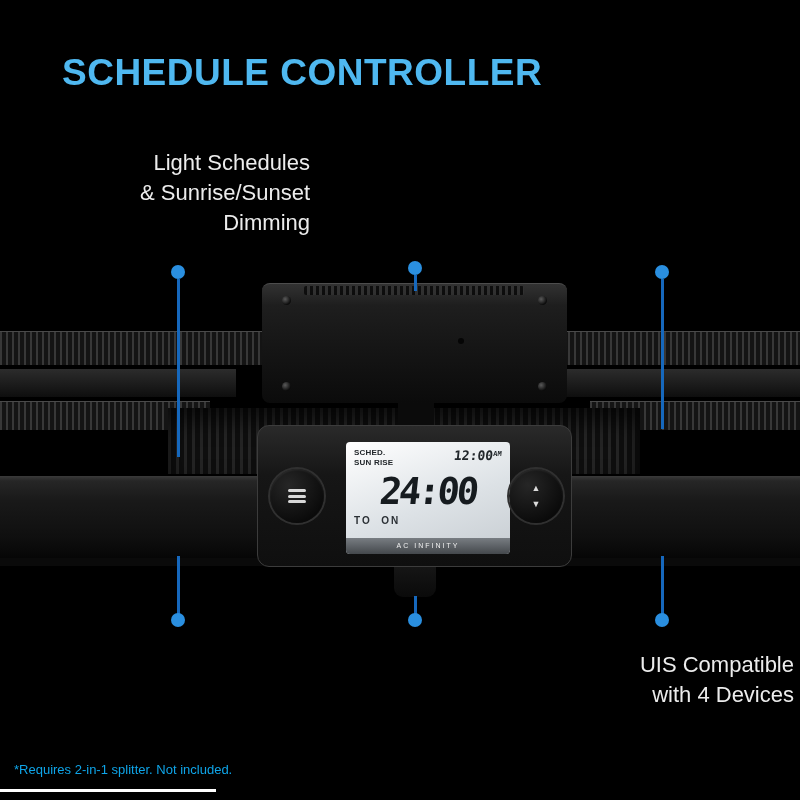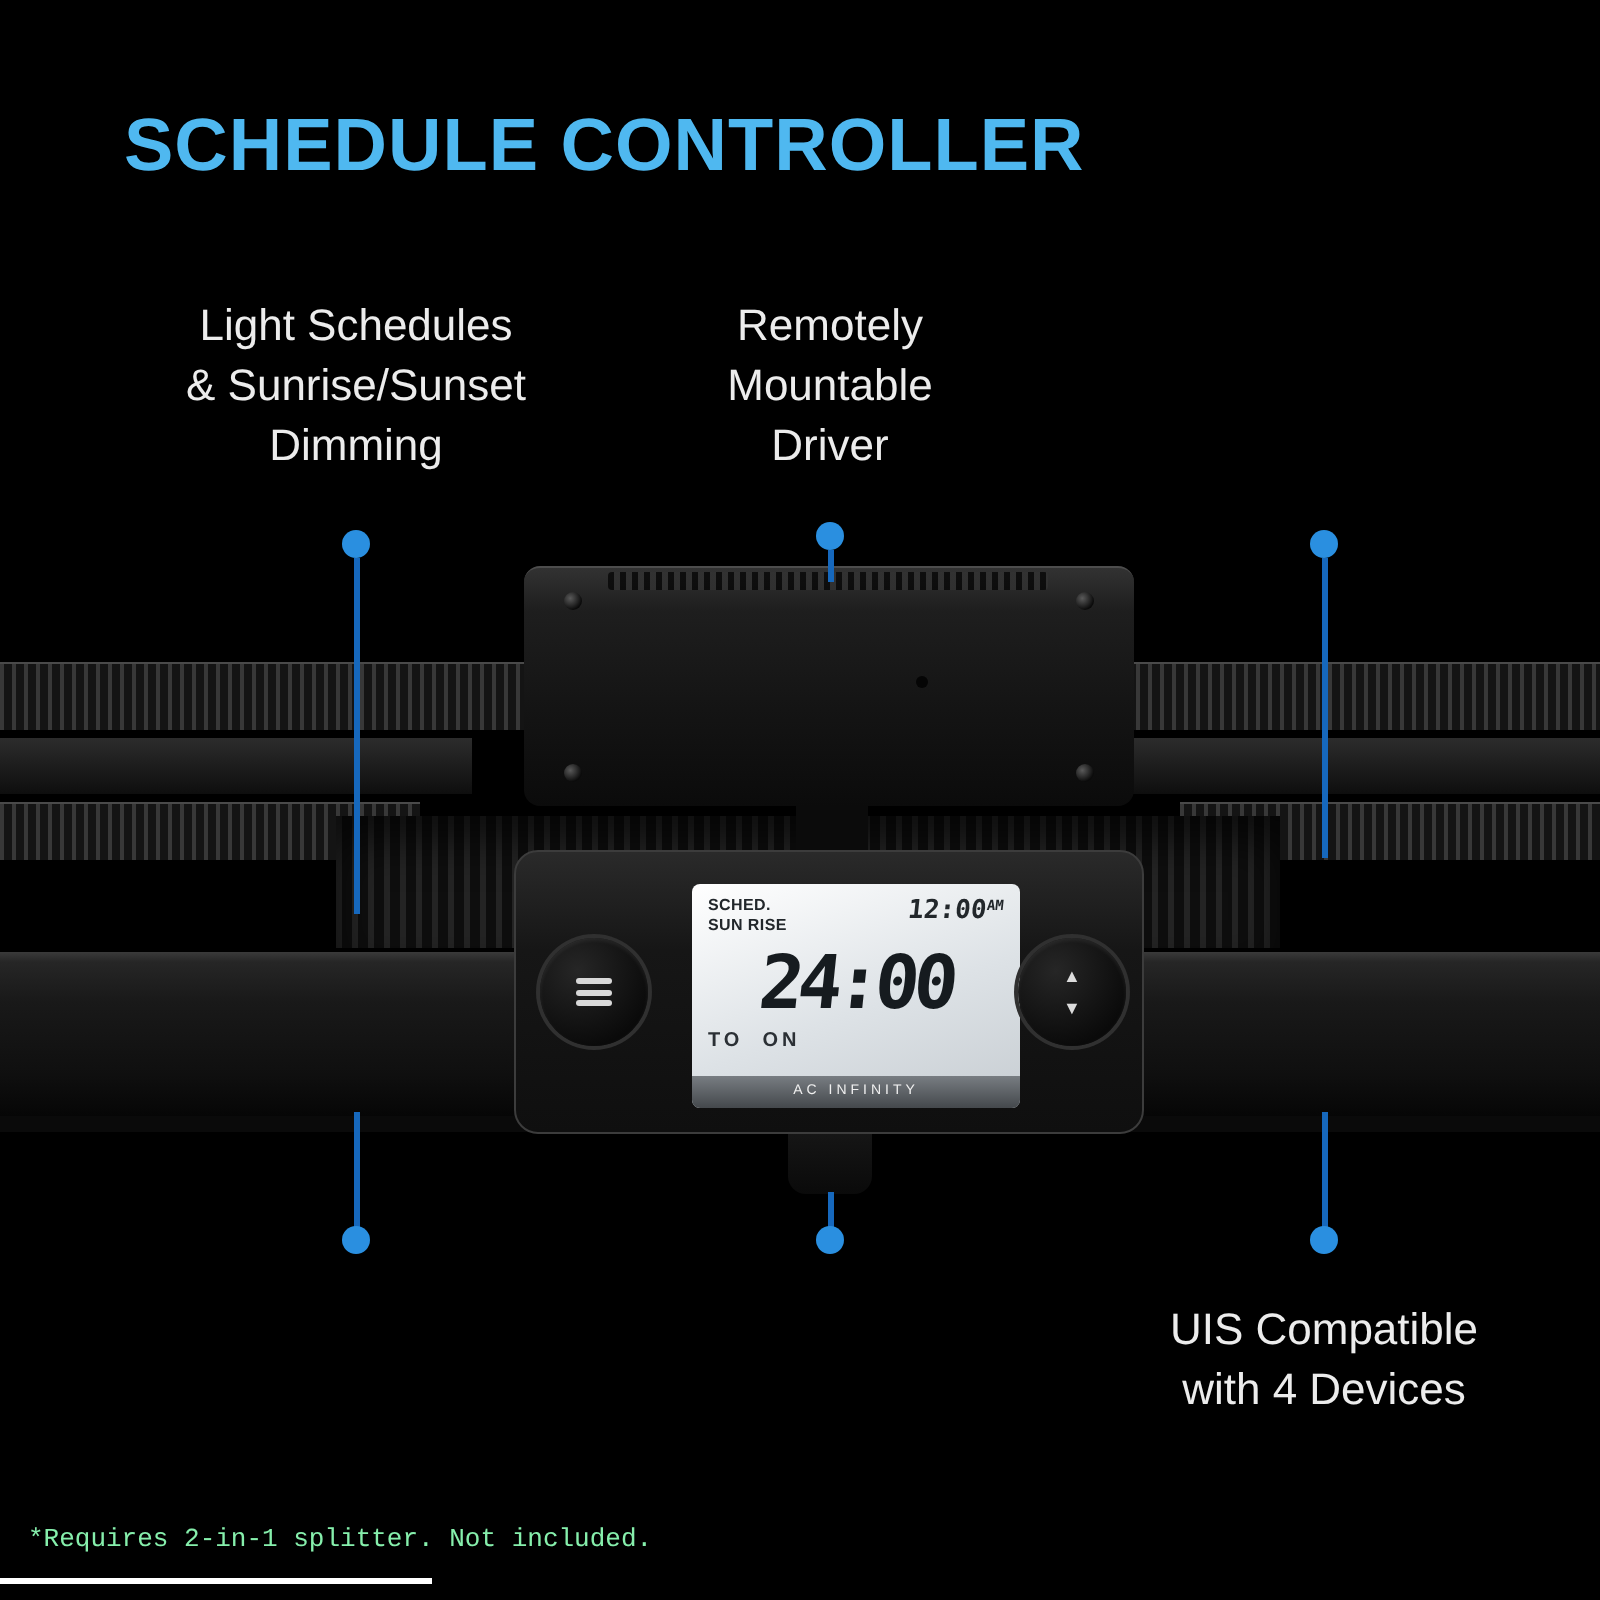--- a/index.html
+++ b/index.html
@@ -7,21 +7,21 @@
     position:relative; width:800px; height:800px; overflow:hidden;
     background: var(--background, #000);
     font-family: "Liberation Sans", sans-serif;
   }
   .title {
     position:absolute; left:62px; top:52px; margin:0;
     font-size:37px; font-weight:700; letter-spacing:.5px;
     color: var(--accent, #4fb8f0);
   }
   .feature {
-    position:absolute; width:264px; text-align:center;
+    position:absolute; width:264px; text-align:right;
     font-size:22px; line-height:1.36; color: var(--text, #ececec);
     white-space:pre-line; z-index:10;
   }
   .f-tl { left:46px;  top:148px; }
   .f-tc { left:283px; top:148px; }
   .f-tr { left:530px; top:148px; }
   .f-bl { left:46px;  top:650px; }
   .f-bc { left:283px; top:650px; }
   .f-br { left:530px; top:650px; }
 
@@ -119,36 +119,33 @@
   #cl-bl { left:178px; top:556px; height:58px; }
   #cl-bc { left:415px; top:596px; height:20px; }
   #cl-br { left:662px; top:556px; height:58px; }
   .cdot {
     position:absolute; width:14px; height:14px; margin-left:-7px; margin-top:-7px;
     border-radius:50%; background: var(--connector-dot, #2a8fe0); z-index:31;
   }
   #cd-tl { left:178px; top:272px; } #cd-tc { left:415px; top:268px; } #cd-tr { left:662px; top:272px; }
   #cd-bl { left:178px; top:620px; } #cd-bc { left:415px; top:620px; } #cd-br { left:662px; top:620px; }
 
-  .footnote { position:absolute; left:14px; top:762px; font-size:13px; color:#86efac; z-index:10;font-family:Liberation Mono, monospace; }
+  .footnote { position:absolute; left:14px; top:762px; font-size:13px; color:#0ea5e9; z-index:10; }
   .indicator { position:absolute; left:0; top:789px; width:216px; height:3px; background:#fff; z-index:10; }
 </style>
 </head>
 <body>
 
 <div class="stage">
 
   <h1 class="title">SCHEDULE CONTROLLER</h1>
 
   <div class="feature f-tl">Light Schedules
 &amp; Sunrise/Sunset
 Dimming</div>
-  <div class="feature f-tc">Remotely
-Mountable
-Driver</div>
 
   <div class="bar fins" id="bar-l1"></div>
   <div class="bar solid" id="bar-l2"></div>
   <div class="bar fins" id="bar-l3"></div>
   <div class="bar fins" id="bar-r1"></div>
   <div class="bar solid" id="bar-r2"></div>
   <div class="bar fins" id="bar-r3"></div>
   <div class="crossbar"></div>
   <div class="front-rail"></div>
   <div class="under-rail"></div>

